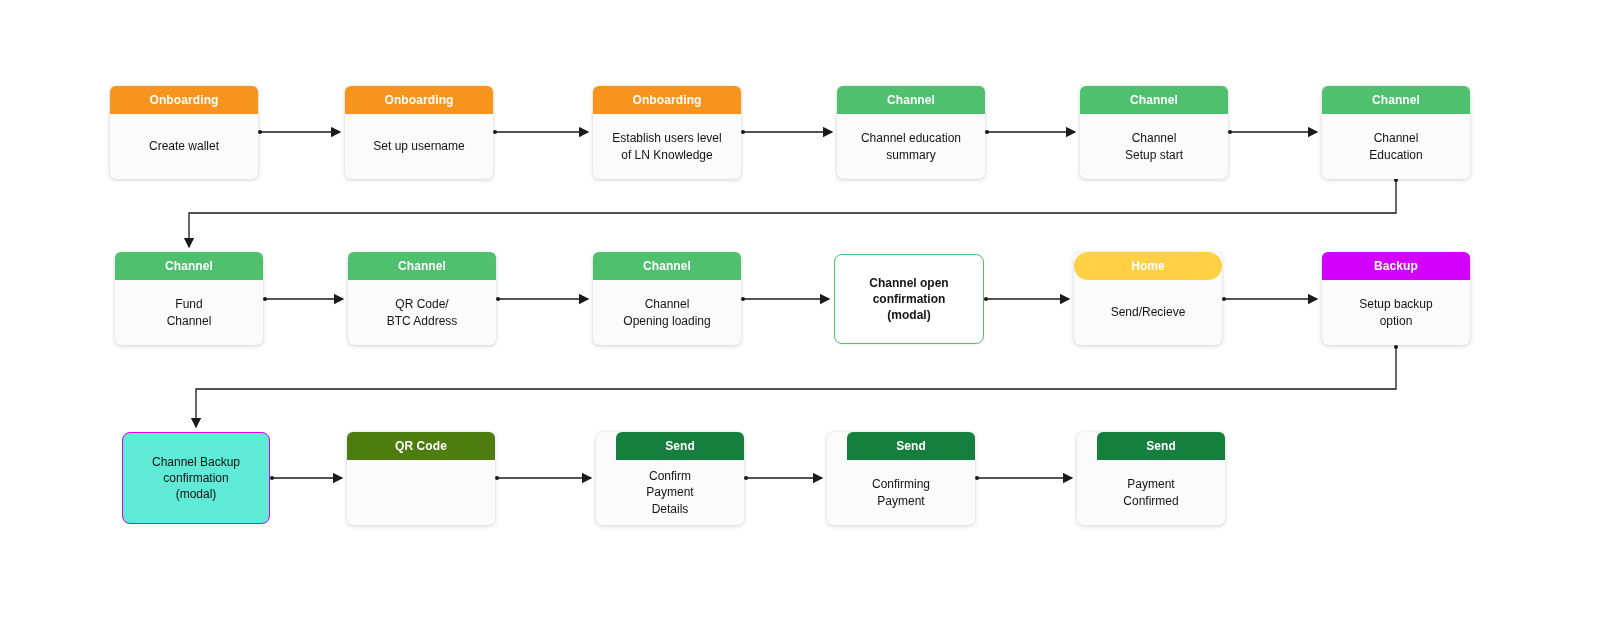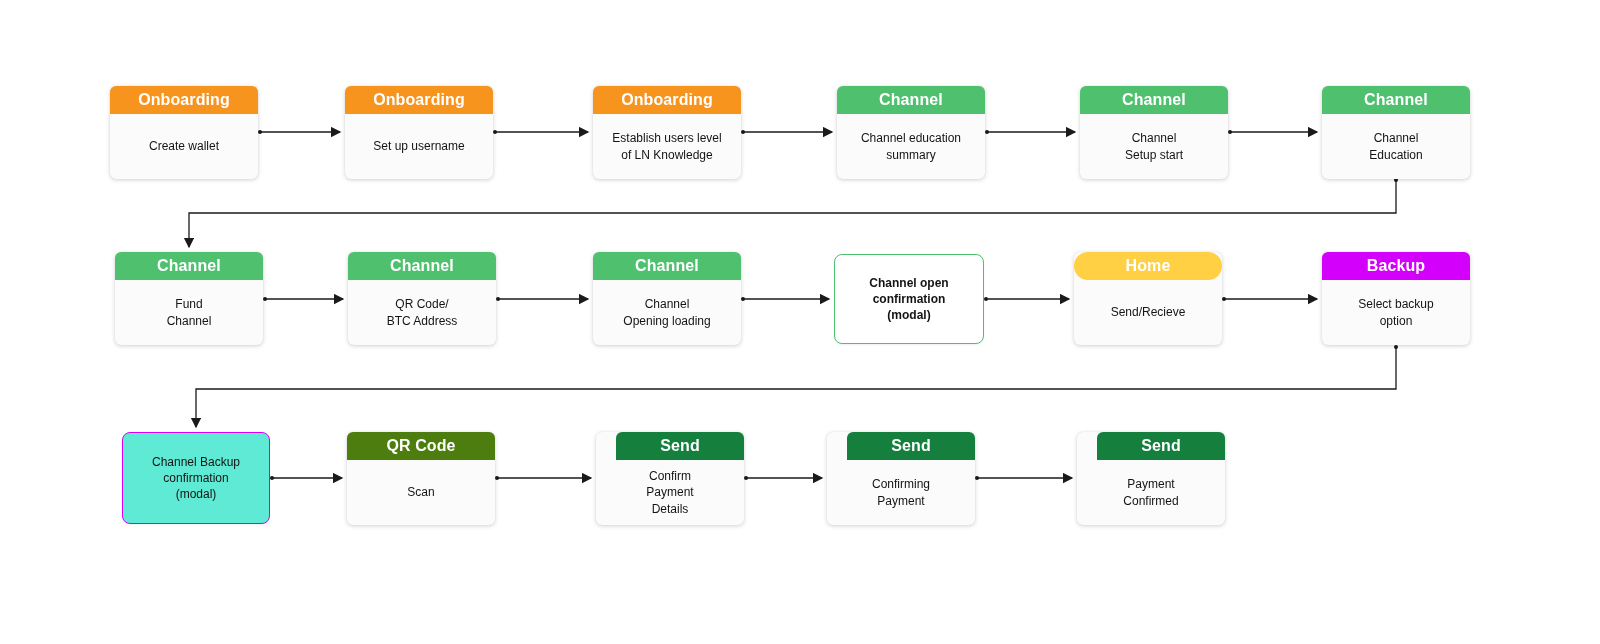--- a/index.html
+++ b/index.html
@@ -28,21 +28,21 @@
     box-shadow: 0 1px 4px rgba(0,0,0,0.18), 0 0 1px rgba(0,0,0,0.10);
     display: flex;
     flex-direction: column;
     box-sizing: border-box;
   }
   .card-header {
     height: 28px;
     flex: 0 0 28px;
     border-radius: 6px 6px 0 0;
     color: #ffffff;
-    font-size: 16px;
+    font-size: 12px;
     font-weight: 700;
     display: flex;
     align-items: center;
     justify-content: center;
     letter-spacing: 0.1px;
   }
   .card-body {
     flex: 1;
     display: flex;
     align-items: center;
@@ -195,32 +195,31 @@
     <div class="card-body">Channel open
 confirmation
 (modal)</div>
   </div>
   <div class="card home r2c5">
     <div class="card-header">Home</div>
     <div class="card-body">Send/Recieve</div>
   </div>
   <div class="card backup r2c6">
     <div class="card-header">Backup</div>
-    <div class="card-body">Select backup
+    <div class="card-body">Setup backup
 option</div>
   </div>
 
   <div class="card modal-magenta r3c1">
     <div class="card-body">Channel Backup
 confirmation
 (modal)</div>
   </div>
   <div class="card qr r3c2">
     <div class="card-header">QR Code</div>
-    <div class="card-body">Scan</div>
   </div>
   <div class="card send r3c3">
     <div class="card-header">Send</div>
     <div class="card-body">Confirm
 Payment
 Details</div>
   </div>
   <div class="card send r3c4">
     <div class="card-header">Send</div>
     <div class="card-body">Confirming

